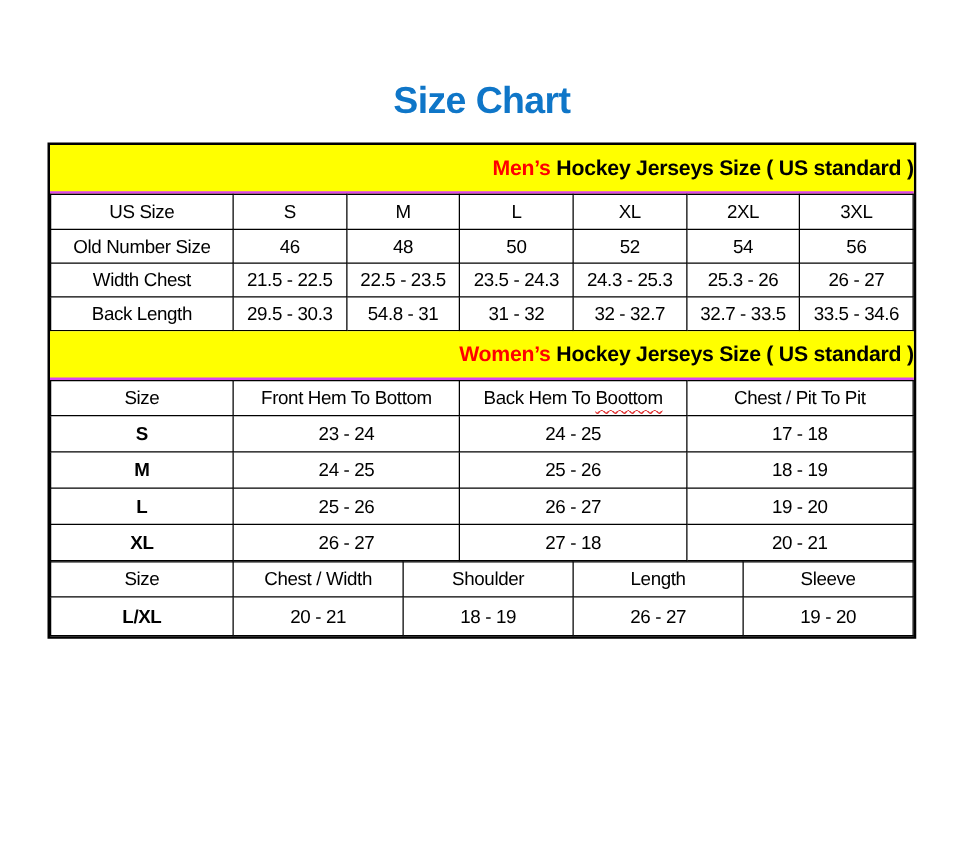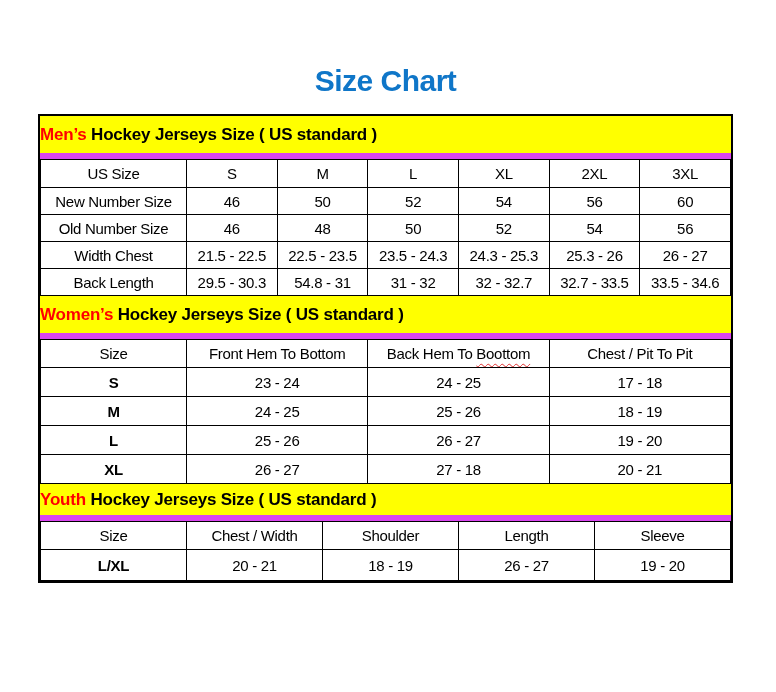--- a/index.html
+++ b/index.html
@@ -29,24 +29,24 @@
     line-height: 1.1;
   }
   .chart-wrap {
     width: 695px;
     margin-left: 38px;
     border: 2px solid #000;
     box-sizing: border-box;
   }
   .band {
     background: var(--band-yellow, #FFFF00);
-    border-bottom: 6px solid #d946ef;
+    border-bottom: 2px solid #d946ef;
     height: 37px;
     line-height: 37px;
-    text-align: left;
+    text-align: right;
     font-size: 17px;
     font-weight: bold;
     letter-spacing: -0.2px;
   }
   .band .accent { color: var(--accent-red, #FF0000); }
   .band + .section-table table { border-top: 0; }
   table.grid {
     border-collapse: collapse;
     table-layout: fixed;
     width: 100%;
@@ -98,29 +98,20 @@
               <th>S</th>
               <th>M</th>
               <th>L</th>
               <th>XL</th>
               <th>2XL</th>
               <th>3XL</th>
             </tr>
           </thead>
           <tbody>
             <tr>
-              <td class="row-label">New Number Size</td>
-              <td>46</td>
-              <td>50</td>
-              <td>52</td>
-              <td>54</td>
-              <td>56</td>
-              <td>60</td>
-            </tr>
-            <tr>
               <td class="row-label">Old Number Size</td>
               <td>46</td>
               <td>48</td>
               <td>50</td>
               <td>52</td>
               <td>54</td>
               <td>56</td>
             </tr>
             <tr>
               <td class="row-label">Width Chest</td>
@@ -177,21 +168,20 @@
             <tr>
               <td class="row-label">XL</td>
               <td>26 - 27</td>
               <td>27 - 18</td>
               <td>20 - 21</td>
             </tr>
           </tbody>
         </table>
       </div>
 
-    <div class="band" style="height:31px;line-height:31px;"><span class="accent">Youth</span><span> Hockey Jerseys Size ( US standard )</span></div>
     <div class="section-table">
         <table class="grid tbl-youth">
           <thead>
             <tr>
               <th>Size</th>
               <th>Chest / Width</th>
               <th>Shoulder</th>
               <th>Length</th>
               <th>Sleeve</th>
             </tr>

